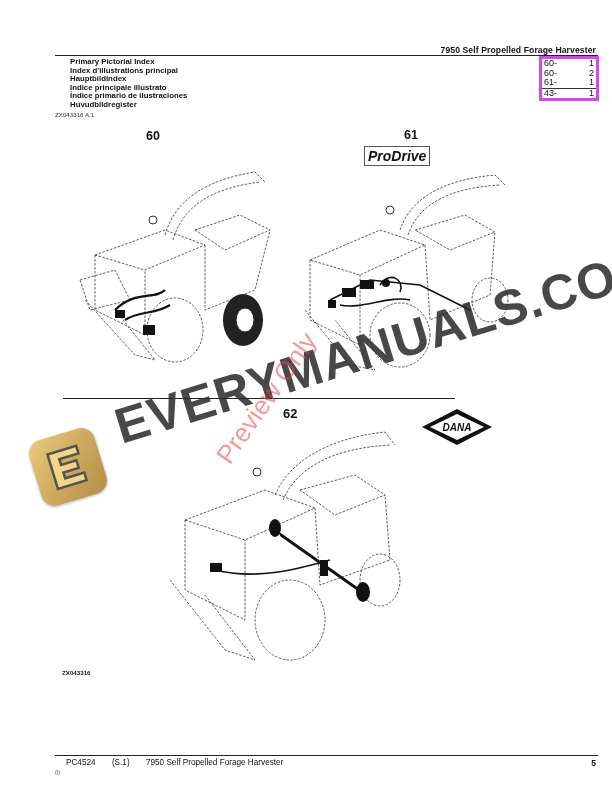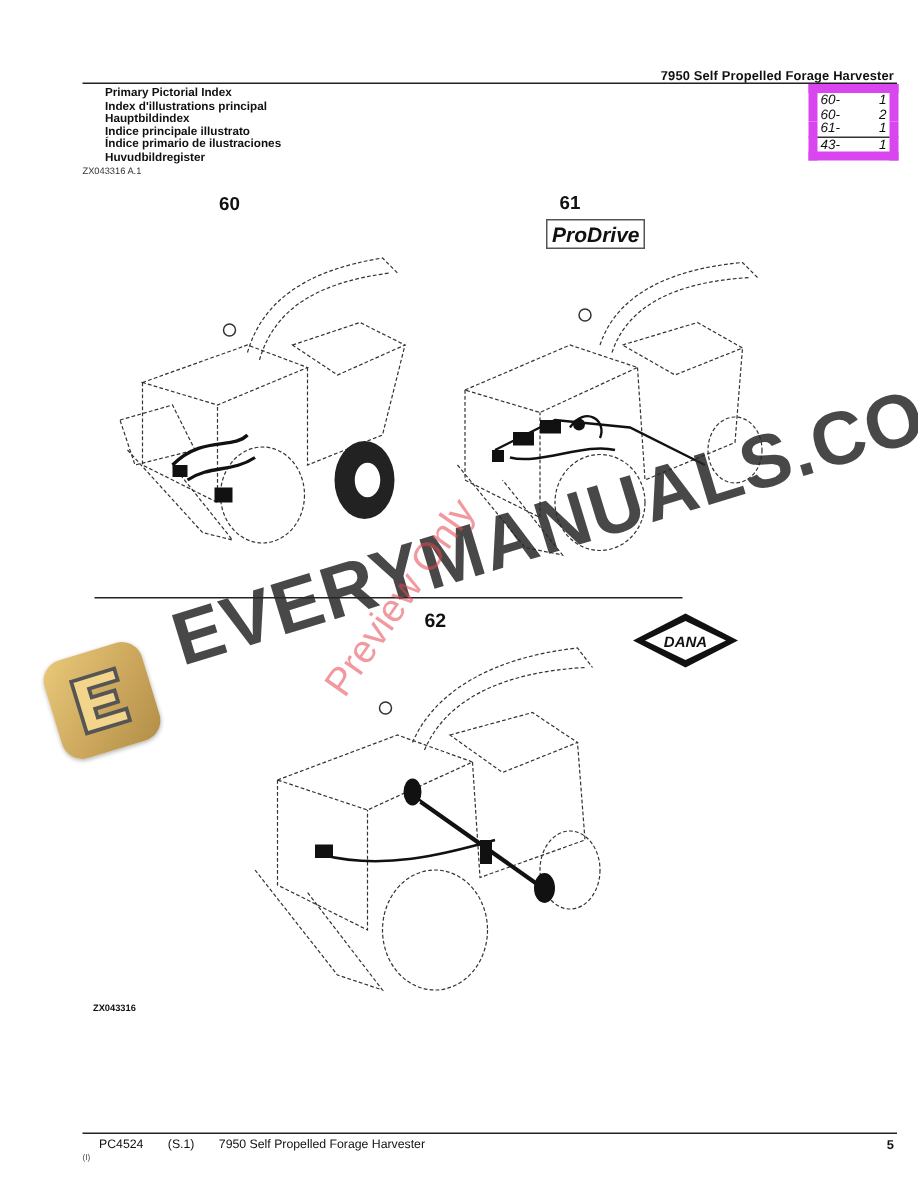--- a/index.html
+++ b/index.html
@@ -8,28 +8,28 @@
   .abs { position: absolute; }
 
   .doc-title { right: 16px; top: 45px; font-size: 8.6px; font-weight: bold; letter-spacing: 0.1px; }
   .rule-top { left: 55px; right: 14px; top: 55px; height: 0; border-top: 1.2px solid #222; }
 
   .index-titles { left: 70px; top: 58px; font-size: 7.8px; font-weight: bold; line-height: 8.6px; }
   .index-titles div { white-space: nowrap; }
 
   .ref-table { left: 539px; top: 56px; width: 60px; border-collapse: collapse; font-size: 9px; }
   .ref-table td { padding: 0 2px; line-height: 9.6px; }
-  .ref-table { border: 6px solid #d946ef; font-style: italic; }
+  .ref-table { border: 3px solid #d946ef; }
   .ref-table tr.sep td { border-top: 1px solid #333; }
   .ref-table td.num { text-align: right; }
 
   .fig-id-top { left: 55px; top: 111px; font-size: 6.2px; color: #333; }
 
   .label-60 { left: 146px; top: 129px; font-size: 12.5px; font-weight: bold; text-align: right; }
-  .label-61 { left: 373px; top: 128px; font-size: 12.5px; font-weight: bold; }
+  .label-61 { left: 404px; top: 128px; font-size: 12.5px; font-weight: bold; }
   .prodrive { left: 364px; top: 146px; padding: 0 3px; border: 1px solid #555; font-size: 14px;
               font-style: italic; font-weight: bold; line-height: 18px; text-align: right; }
 
   .divider { left: 63px; top: 398px; width: 392px; height: 0; border-top: 1.2px solid #222; }
   .label-62 { left: 283px; top: 406px; font-size: 13px; font-weight: bold; }
 
   .fig-id-bottom { left: 62px; top: 669px; font-size: 6.2px; font-weight: bold; }
 
   .rule-bottom { left: 55px; right: 14px; top: 755px; height: 0; border-top: 1.2px solid #222; }
   .footer-left { left: 66px; top: 758px; font-size: 8.2px; white-space: nowrap; }

